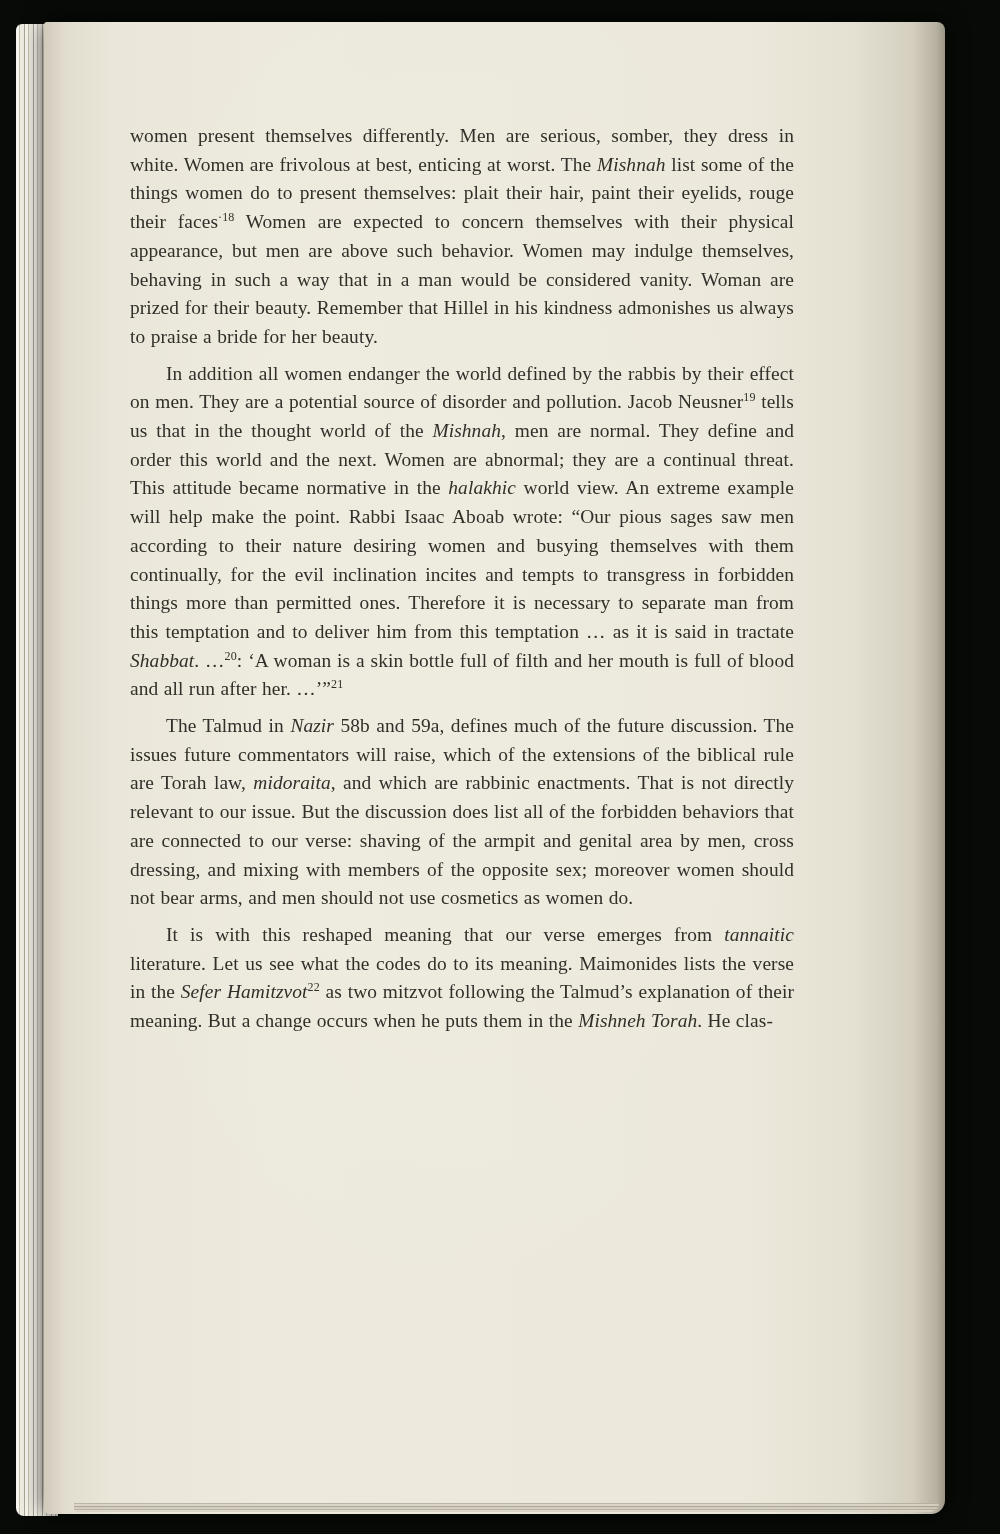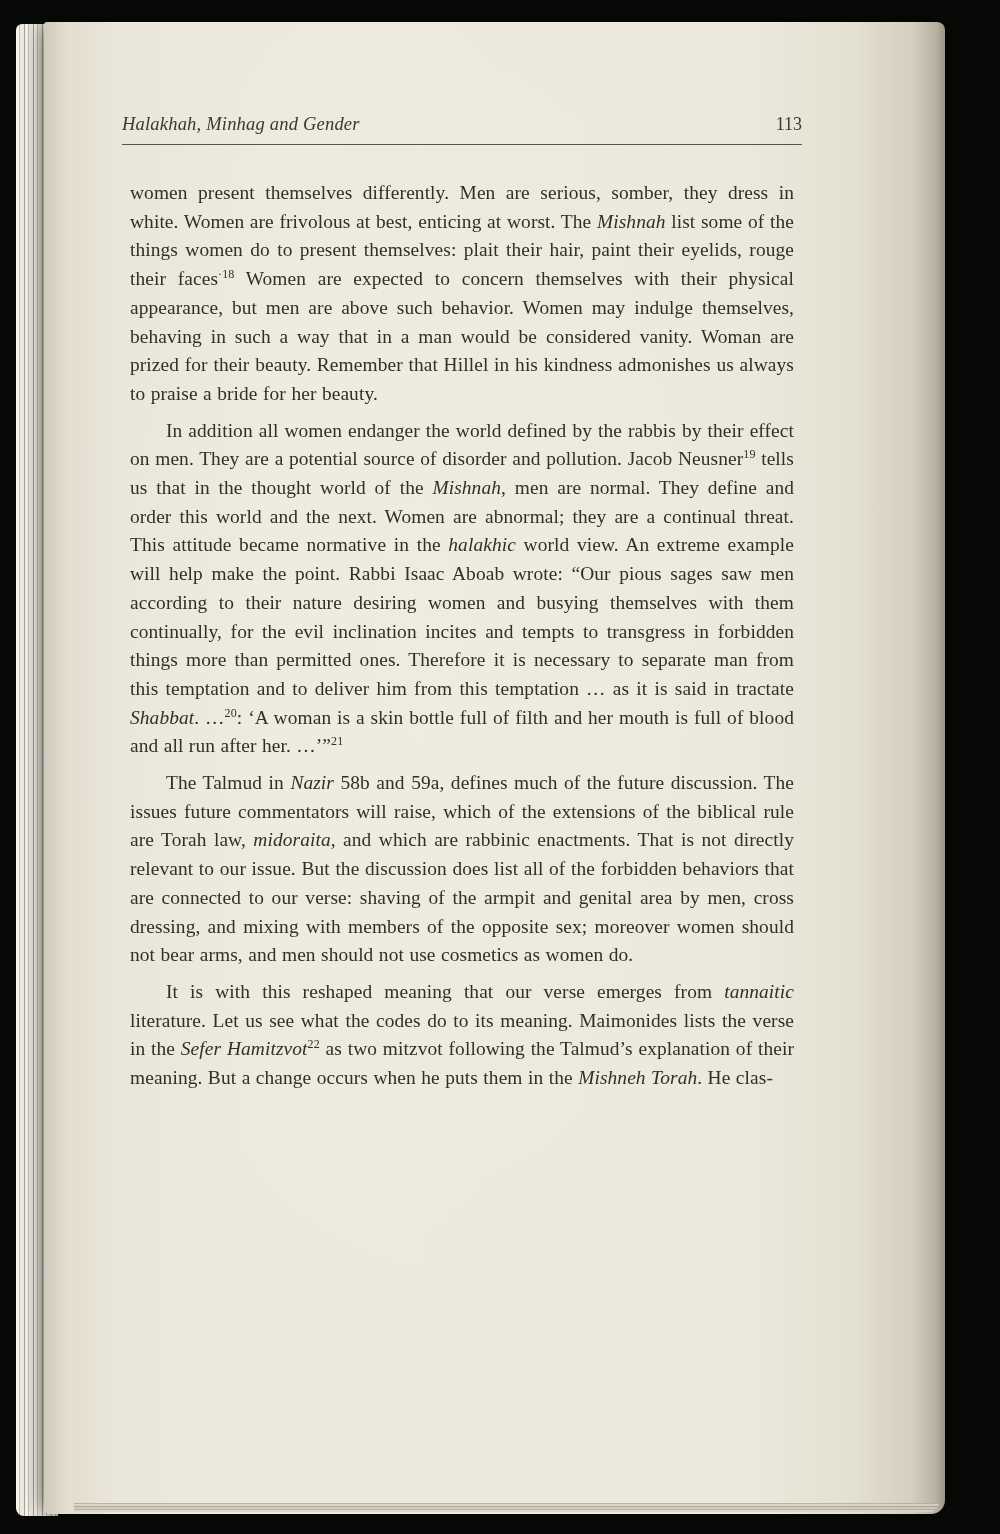--- a/index.html
+++ b/index.html
@@ -119,24 +119,20 @@
 </head>
 <body>
 
 <div class="scan">
   <div class="edge-stack"></div>
 
   <div class="page">
     <div class="page-bottom-edge"></div>
 
     <div class="text-block">
-      <div class="running-header">
-        <span class="title">Halakhah, Minhag and Gender</span>
-        <span class="pagenum">113</span>
-      </div>
 
       <div class="body-text">
 
       <p class=""><span>women present themselves differently. Men are serious, somber, they dress in white. Women are frivolous at best, enticing at worst. The </span><em>Mishnah</em><span> list some of the things women do to present themselves: plait their hair, paint their eyelids, rouge their faces</span><sup>·18</sup><span> Women are expected to concern themselves with their physical appearance, but men are above such behavior. Women may indulge themselves, behaving in such a way that in a man would be considered vanity. Woman are prized for their beauty. Remember that Hillel in his kindness admonishes us always to praise a bride for her beauty.</span></p>
           <p class="indent"><span>In addition all women endanger the world defined by the rabbis by their effect on men. They are a potential source of disorder and pollution. Jacob Neusner</span><sup>19</sup><span> tells us that in the thought world of the </span><em>Mishnah</em><span>, men are normal. They define and order this world and the next. Women are abnormal; they are a continual threat. This attitude became normative in the </span><em>halakhic</em><span> world view. An extreme example will help make the point. Rabbi Isaac Aboab wrote: “Our pious sages saw men according to their nature desiring women and busying themselves with them continually, for the evil inclination incites and tempts to transgress in forbidden things more than permitted ones. Therefore it is necessary to separate man from this temptation and to deliver him from this temptation … as it is said in tractate </span><em>Shabbat</em><span>. …</span><sup>20</sup><span>: ‘A woman is a skin bottle full of filth and her mouth is full of blood and all run after her. …’”</span><sup>21</sup></p>
           <p class="indent"><span>The Talmud in </span><em>Nazir</em><span> 58b and 59a, defines much of the future discussion. The issues future commentators will raise, which of the extensions of the biblical rule are Torah law, </span><em>midoraita</em><span>, and which are rabbinic enactments. That is not directly relevant to our issue. But the discussion does list all of the forbidden behaviors that are connected to our verse: shaving of the armpit and genital area by men, cross dressing, and mixing with members of the opposite sex; moreover women should not bear arms, and men should not use cosmetics as women do.</span></p>
           <p class="indent"><span>It is with this reshaped meaning that our verse emerges from </span><em>tannaitic</em><span> literature. Let us see what the codes do to its meaning. Maimonides lists the verse in the </span><em>Sefer Hamitzvot</em><sup>22</sup><span> as two mitzvot following the Talmud’s explanation of their meaning. But a change occurs when he puts them in the </span><em>Mishneh Torah</em><span>. He clas-</span></p>
         </div>
     </div>
   </div>

